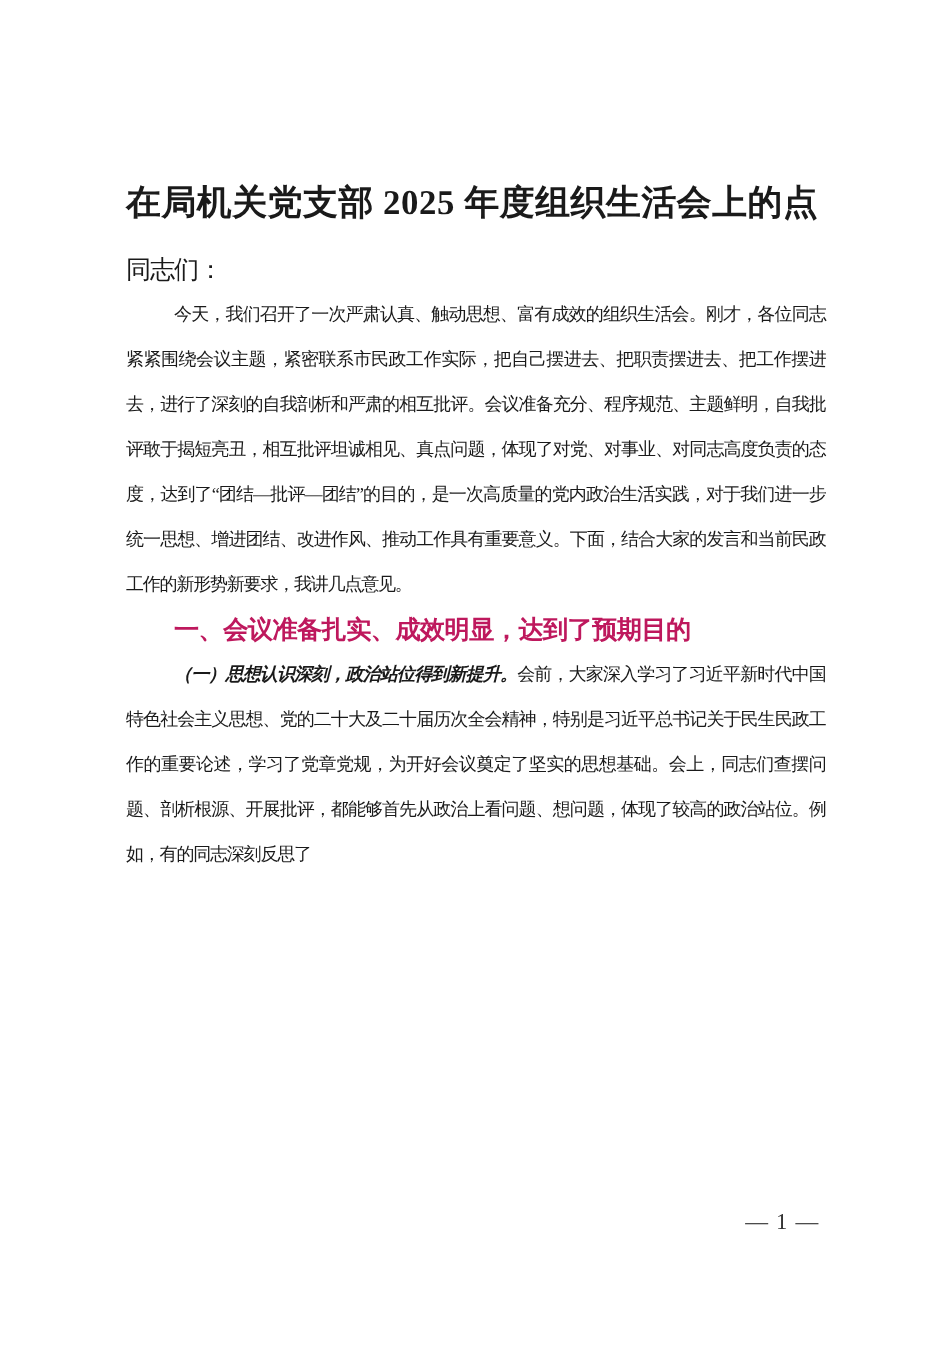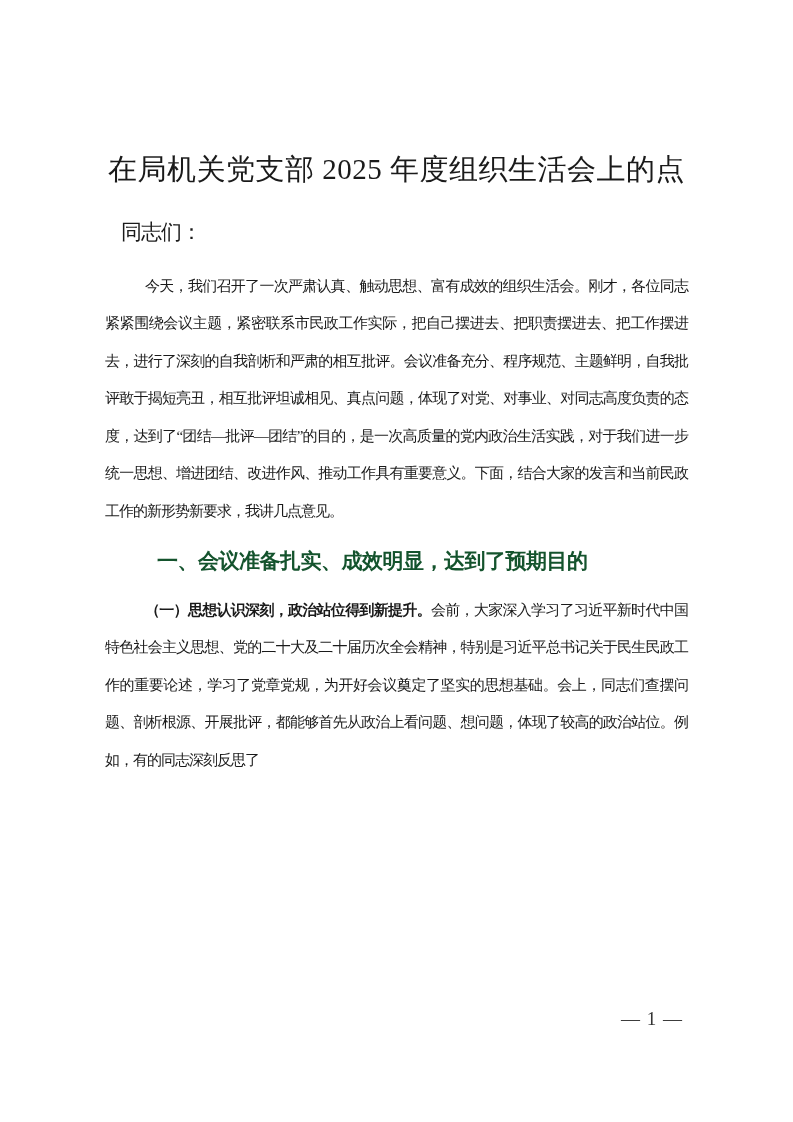--- a/index.html
+++ b/index.html
@@ -15,56 +15,56 @@
     background: #ffffff;
     box-sizing: border-box;
     padding: 141px 105px 0 105px;
     font-family: "Liberation Serif", "DejaVu Serif", serif;
     color: #1a1a1a;
     overflow: hidden;
   }
   .doc-title {
     margin: 0 0 9px 0;
     font-size: 29px;
-    font-weight: 400;
-    text-align: center;
+    font-weight: 700;
     line-height: 57px;
     letter-spacing: 0.5px;
   }
   .title-line {
     display: block;
     white-space: nowrap;
   }
   .salutation {
-    margin: 16px;
+    margin: 0;
     font-size: 21px;
     letter-spacing: -1px;
     line-height: 37.5px;
     text-indent: 0;
   }
   .body-para {
     margin: 0;
     font-size: 15px;
     letter-spacing: -1px;
     line-height: 37.5px;
     text-align: justify;
     text-indent: 40px;
   }
   .section-heading {
-    margin: 12px;
+    margin: 0;
     font-family: "Liberation Sans", "DejaVu Sans", sans-serif;
     font-weight: 700;
     font-size: 21px;
     letter-spacing: -0.5px;
     line-height: 37.5px;
     text-indent: 40px;
-    color: #14532d;
+    color: #be185d;
   }
   .kai-lead {
     font-weight: 700;
+    font-style: italic;
   }
   .page-number {
     position: absolute;
     top: 1008px;
     right: 110px;
     font-size: 19px;
     letter-spacing: 1px;
     color: #333333;
     font-family: "Liberation Serif", "DejaVu Serif", serif;
   }

